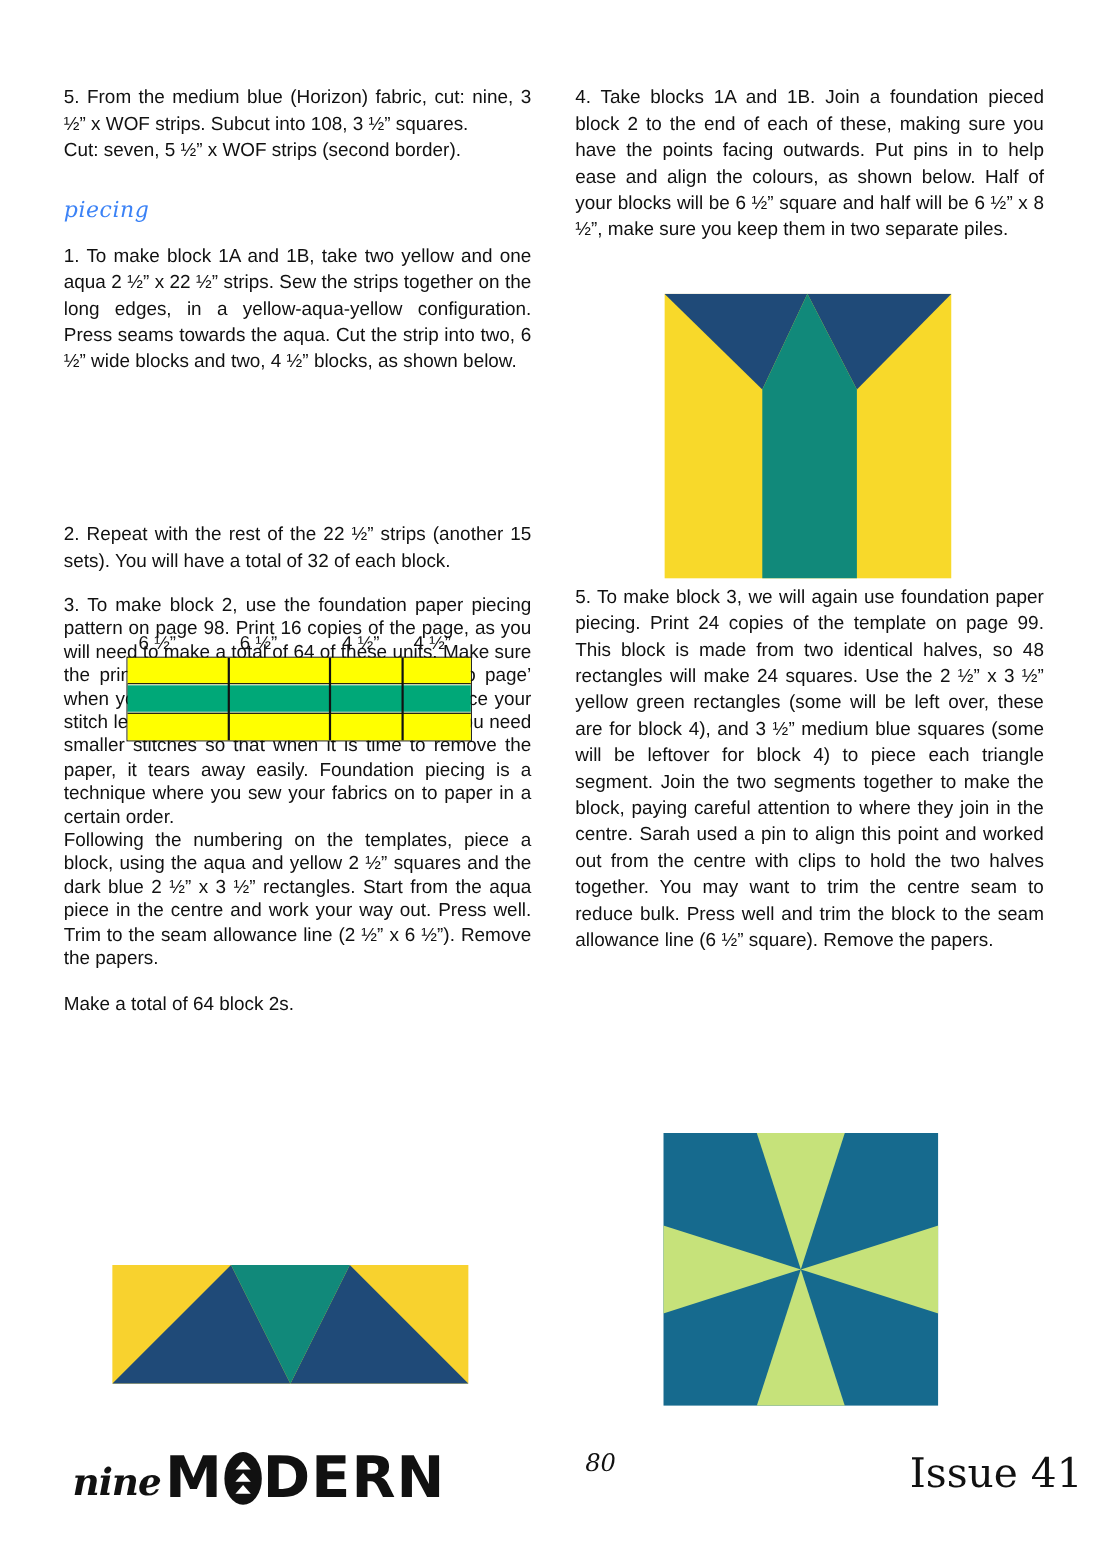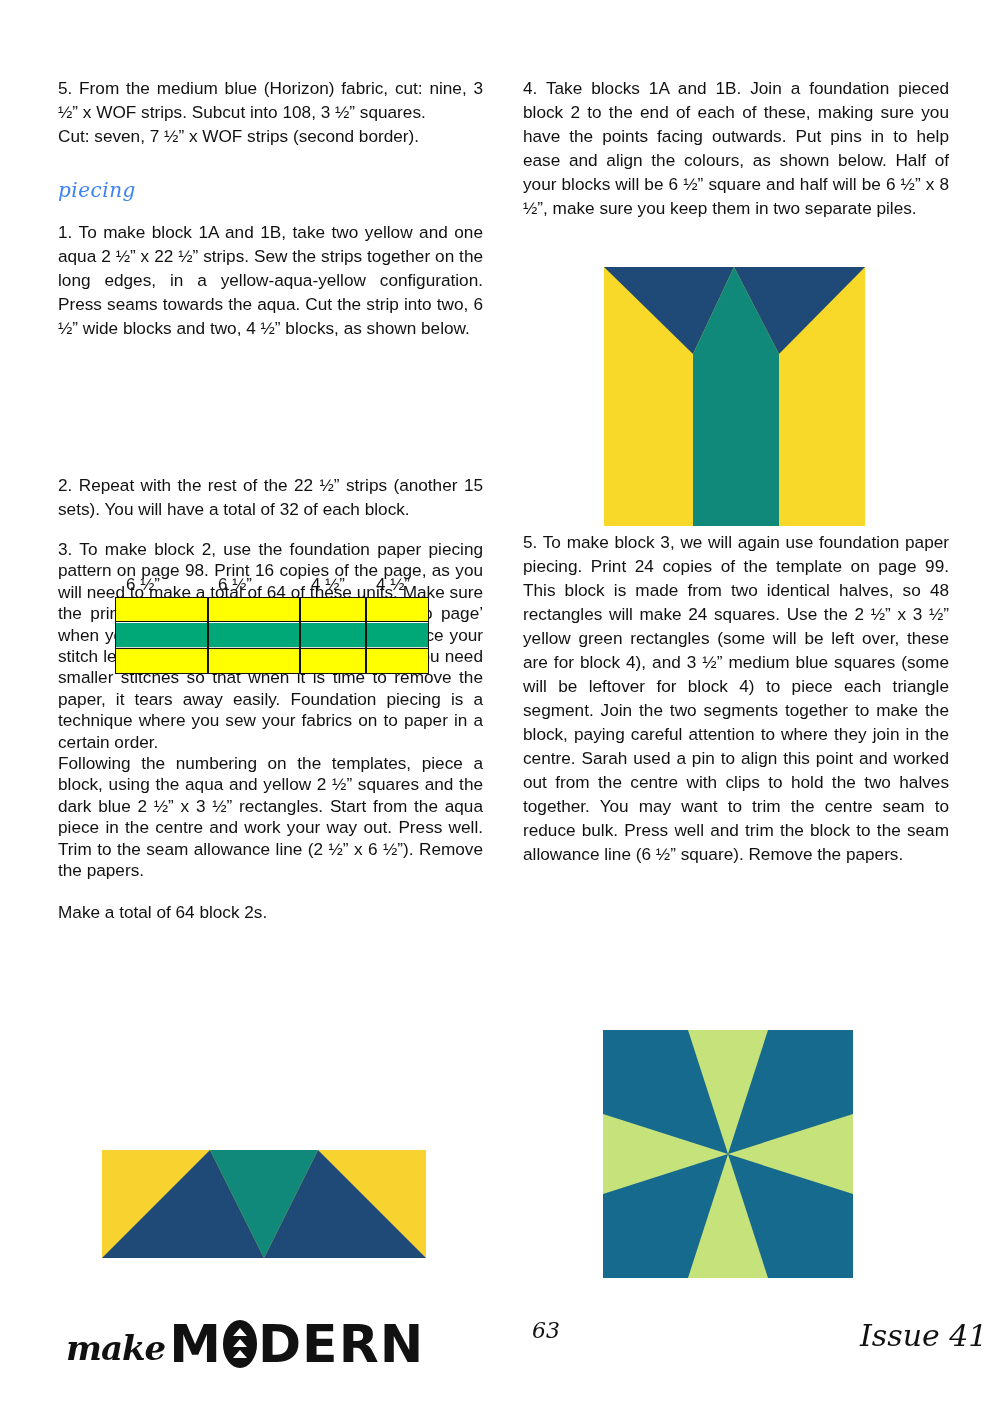--- a/index.html
+++ b/index.html
@@ -23,28 +23,28 @@
   .block2 { left: 102px; top: 1150px; width: 324px; height: 108px; }
   .block3 { left: 603px; top: 1030px; width: 250px; height: 248px; }
   .footer-logo { left: 66px; top: 1310px; height: 64px; display: flex; align-items: flex-end; }
   .logo-make { font-family: "DejaVu Serif", serif; font-style: italic; font-weight: bold;
                font-size: 34px; letter-spacing: -1px; margin-right: 4px; line-height: 52px; }
   .logo-modern { font-family: "DejaVu Sans", sans-serif; font-weight: bold; font-size: 52px;
                  letter-spacing: 1px; line-height: 60px; display: flex; align-items: center; }
   .logo-o { display: inline-block; width: 34px; height: 48px; background: #111; border-radius: 50%;
             position: relative; margin: 0 1px; }
   .page-num { left: 532px; top: 1318px; font-family: "DejaVu Serif", serif; font-style: italic; font-size: 22px; }
-  .issue { left: 860px; top: 1318px; font-family: "DejaVu Serif", serif; font-style: italic; font-size: 30px; }
+  .issue { left: 827px; top: 1318px; font-family: "DejaVu Serif", serif; font-size: 37px; }
 </style>
 </head>
 <body>
 
 <div class="col col-left">
   <p class="para">5. From the medium blue (Horizon) fabric, cut: nine, 3 ½” x WOF strips. Subcut into 108, 3 ½” squares.</p>
-  <p class="para">Cut: seven, 7 ½” x WOF strips (second border).</p>
+  <p class="para">Cut: seven, 5 ½” x WOF strips (second border).</p>
   <div class="heading">piecing</div>
   <p class="para">1. To make block 1A and 1B, take two yellow and one aqua 2 ½” x 22 ½” strips. Sew the strips together on the long edges, in a yellow-aqua-yellow configuration. Press seams towards the aqua. Cut the strip into two, 6 ½” wide blocks and two, 4 ½” blocks, as shown below.</p>
   <div style="height:133px"></div>
   <p class="para">2. Repeat with the rest of the 22 ½” strips (another 15 sets). You will have a total of 32 of each block.</p>
   <div class="gap" style="height:18px"></div>
   <p class="para" style="line-height:21.4px"><span>3. To make block 2, use the foundation paper piecing pattern on page 98. Print 16 copies of the page, as you will need to make a total of 64 of these units. Make sure the printer is set to ‘actual size’ and </span><em>not</em><span> ‘fit to page’ when you print. Before you go any further, reduce your stitch length (to 1.5) on your sewing machine. You need smaller stitches so that when it is time to remove the paper, it tears away easily. Foundation piecing is a technique where you sew your fabrics on to paper in a certain order.</span></p>
   <p class="para" style="line-height:21.4px">Following the numbering on the templates, piece a block, using the aqua and yellow 2 ½” squares and the dark blue 2 ½” x 3 ½” rectangles. Start from the aqua piece in the centre and work your way out. Press well. Trim to the seam allowance line (2 ½” x 6 ½”).  Remove the papers.</p>
   <div class="gap" style="height:18px"></div>
   <p class="para">Make a total of 64 block 2s.</p>
 </div>
@@ -89,27 +89,27 @@
 
 <svg class="abs block3" viewBox="0 0 250 248">
   <rect x="0" y="0" width="250" height="248" fill="#166a8e"></rect>
   <polygon points="85,0 165,0 125,124" fill="#c6e27a"></polygon>
   <polygon points="85,248 165,248 125,124" fill="#c6e27a"></polygon>
   <polygon points="0,84 0,164 125,124" fill="#c6e27a"></polygon>
   <polygon points="250,84 250,164 125,124" fill="#c6e27a"></polygon>
 </svg>
 
 <div class="abs footer-logo">
-  <span class="logo-make">make</span>
+  <span class="logo-make">nine</span>
   <span class="logo-modern">
     <span>M</span>
     <span class="logo-o">
       <svg width="34" height="48" viewBox="0 0 34 48" style="position:absolute;left:0;top:0">
         <polygon points="17,8 24,16 10,16" fill="#fff"></polygon>
         <polygon points="17,19 24,27 10,27" fill="#fff"></polygon>
         <polygon points="17,30 24,38 10,38" fill="#fff"></polygon>
       </svg>
     </span>
     <span>DERN</span>
   </span>
 </div>
-<div class="abs page-num">63</div>
+<div class="abs page-num">80</div>
 <div class="abs issue">Issue 41</div>
 
 </body></html>

